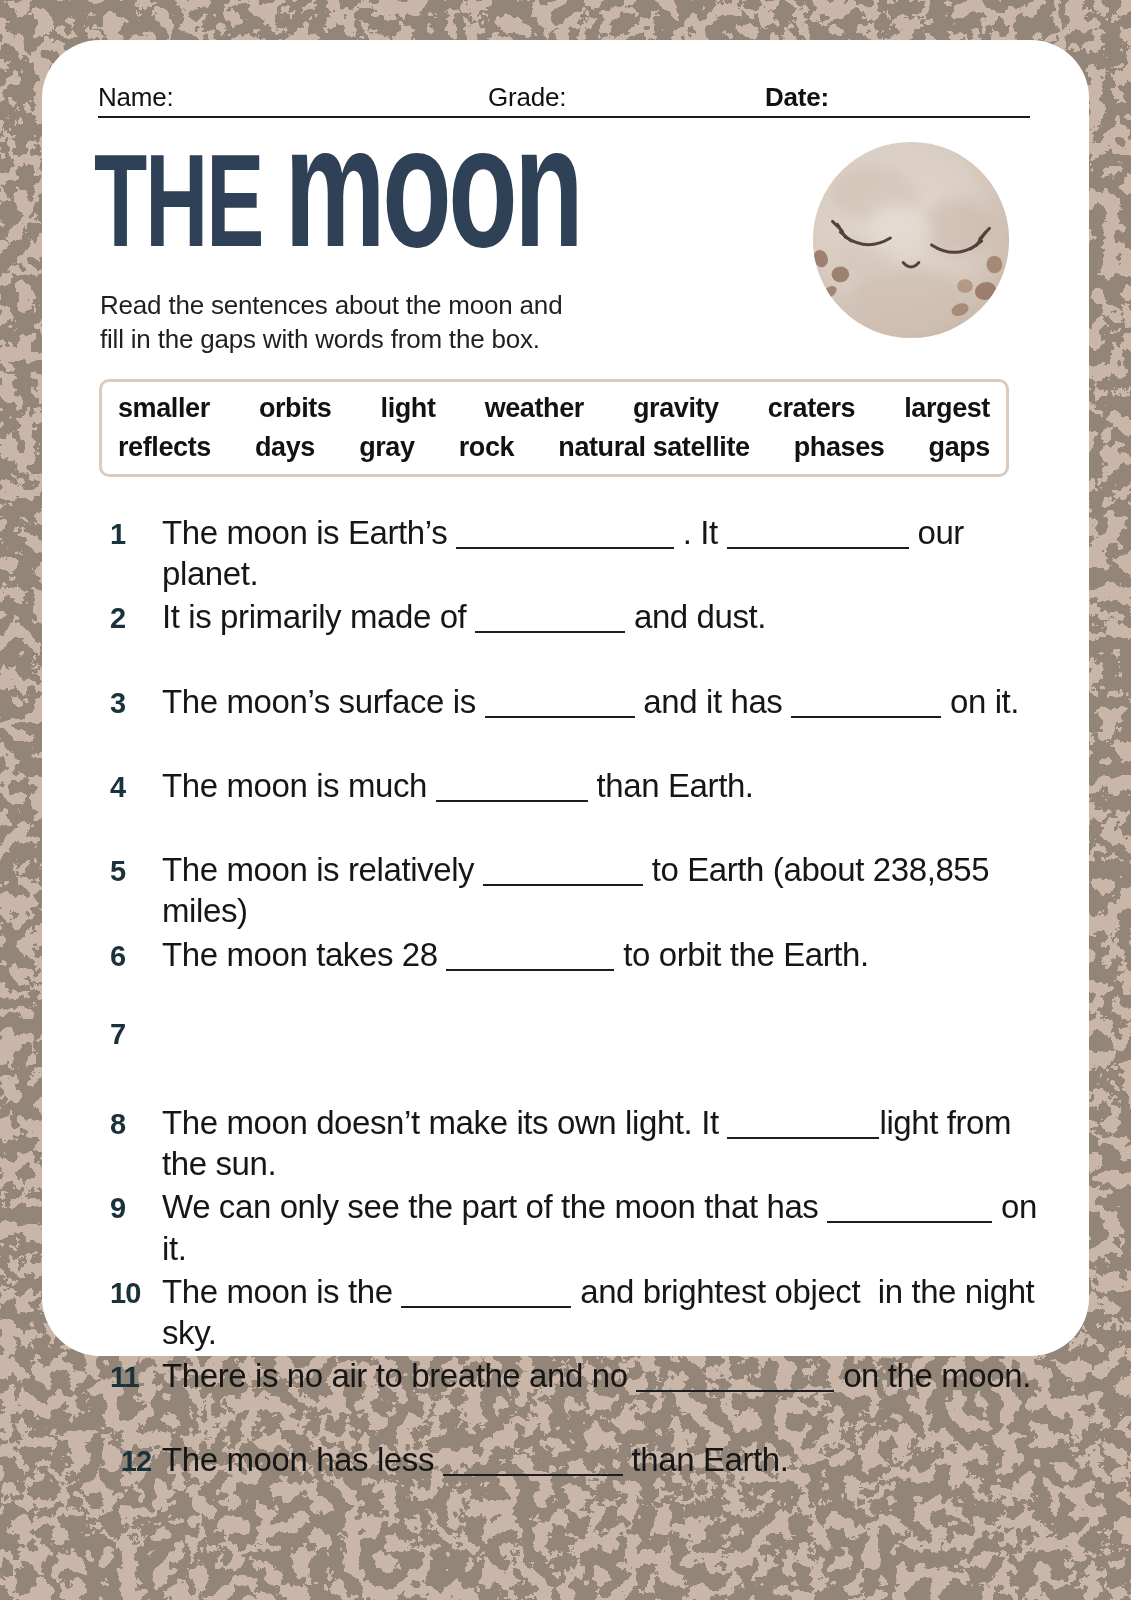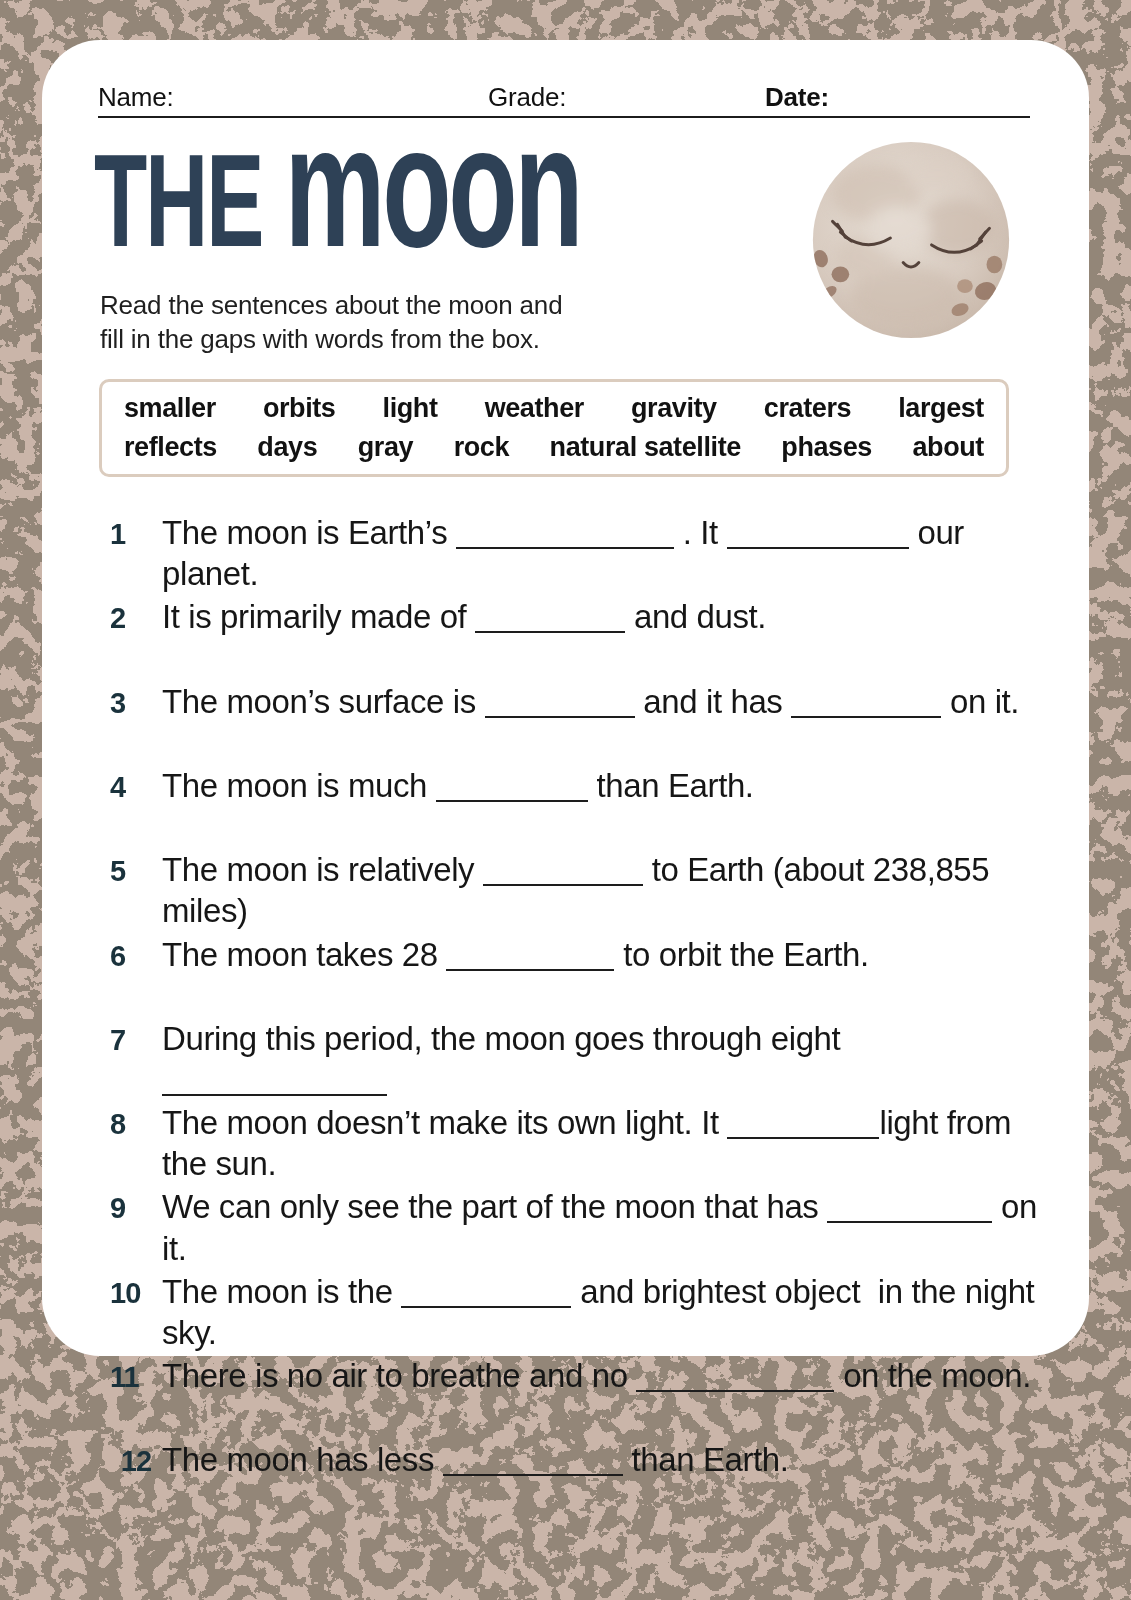--- a/index.html
+++ b/index.html
@@ -23,21 +23,21 @@
     transform:scaleX(0.66);transform-origin:0 0;
     color:#2e4156;font-weight:bold;line-height:1;
   }
   .title .w1{font-size:132px;letter-spacing:-3px;}
   .title .w2{font-size:172px;letter-spacing:-5px;}
   .instructions{position:absolute;left:58px;top:248px;font-size:26px;line-height:1.32;color:#1f1f1f;letter-spacing:-0.2px;}
   .moon-wrap{position:absolute;left:766px;top:97px;width:206px;height:206px;}
   .wordbox{
     position:absolute;left:57px;top:339px;width:910px;height:98px;box-sizing:border-box;
     border:3px solid #dbccbe;border-radius:10px;background:#fff;
-    display:flex;flex-direction:column;justify-content:space-evenly;padding:4px 22px;
+    display:flex;flex-direction:column;justify-content:space-evenly;padding:4px 16px;
   }
   .wrow{display:flex;justify-content:space-between;align-items:center;}
   .word{font-weight:bold;font-size:27px;color:#121212;letter-spacing:-0.4px;}
   .sentence-list{position:absolute;left:0;top:0;width:100%;height:100%;}
   .srow{position:absolute;left:68px;right:36px;display:flex;align-items:baseline;}
   .snum{flex:0 0 52px;font-weight:bold;font-size:29px;color:#1a323c;letter-spacing:-1px;}
   .stext{font-size:33px;color:#161616;letter-spacing:-0.4px;white-space:pre-wrap;line-height:1.25;}
   .blank{
     display:inline-block;height:4px;border-bottom:2.5px solid #1d1d1d;
     position:relative;top:5px;
@@ -133,21 +133,21 @@
         <span class="word">craters</span>
         <span class="word">largest</span>
       </div>
       <div class="wrow">
         <span class="word">reflects</span>
         <span class="word">days</span>
         <span class="word">gray</span>
         <span class="word">rock</span>
         <span class="word">natural satellite</span>
         <span class="word">phases</span>
-        <span class="word">about</span>
+        <span class="word">gaps</span>
       </div>
     </div>
 
   <div class="sentence-list">
       <div class="srow" style="top: 472px;">
         <span class="snum">1</span>
         <span class="stext">The moon is Earth’s <span class="blank" style="width: 218px;"></span> . It <span class="blank" style="width: 182px;"></span> our planet.</span>
       </div>
       <div class="srow" style="top: 556.3px;">
         <span class="snum">2</span>
@@ -164,21 +164,20 @@
       <div class="srow" style="top: 809.2px;">
         <span class="snum">5</span>
         <span class="stext">The moon is relatively <span class="blank" style="width: 160px;"></span> to Earth (about 238,855 miles)</span>
       </div>
       <div class="srow" style="top: 893.5px;">
         <span class="snum">6</span>
         <span class="stext">The moon takes 28 <span class="blank" style="width: 168px;"></span> to orbit the Earth.</span>
       </div>
       <div class="srow" style="top: 977.8px;">
         <span class="snum">7</span>
-        <span class="stext">During this period, the moon goes through eight <span class="blank" style="width: 225px;"></span></span>
       </div>
       <div class="srow" style="top: 1062.1px;">
         <span class="snum">8</span>
         <span class="stext">The moon doesn’t make its own light. It <span class="blank" style="width: 152px;"></span>light from the sun.</span>
       </div>
       <div class="srow" style="top: 1146.4px;">
         <span class="snum">9</span>
         <span class="stext">We can only see the part of the moon that has <span class="blank" style="width: 165px;"></span> on it.</span>
       </div>
       <div class="srow" style="top: 1230.7px;">

